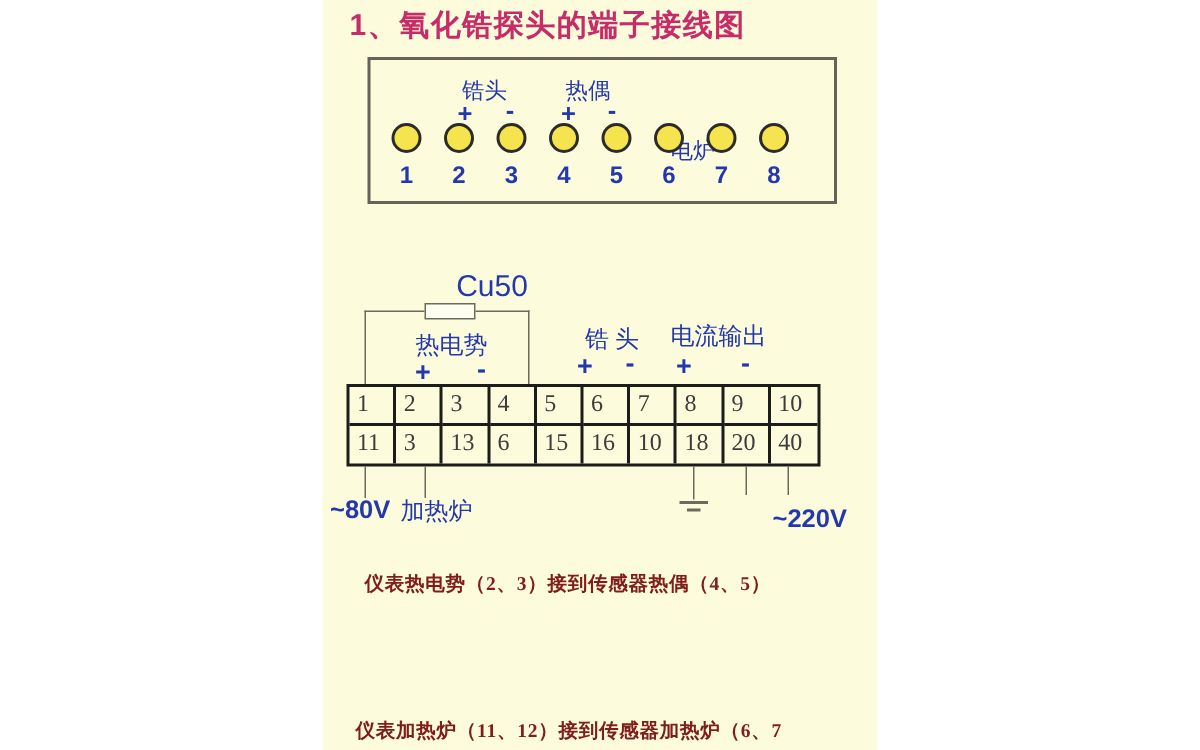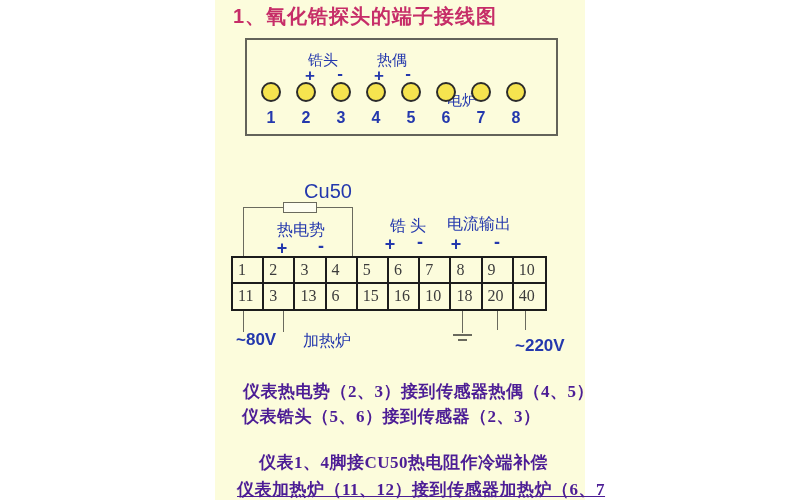--- a/index.html
+++ b/index.html
@@ -24,21 +24,21 @@
   .resistor{position:absolute;left:283px;top:202px;width:34px;height:11px;
             border:1px solid #6a6a5e;background:#fdfdf0;box-sizing:border-box;}
   .tstrip{position:absolute;left:231px;top:256px;width:316px;height:55px;
           border:2px solid #1c1c1c;box-sizing:border-box;background:#fcfcdc;
           display:grid;grid-template-columns:repeat(10,1fr);grid-template-rows:1fr 1fr;}
   .tcell{border-right:2px solid #1c1c1c;border-bottom:2px solid #1c1c1c;
          font-family:"Liberation Serif",serif;font-size:16px;color:#3c3c3c;
          padding-left:5px;display:flex;align-items:center;}
   .tcell.lastcol{border-right:none;}
   .tcell.lastrow{border-bottom:none;}
-  .note{font-size:17px;font-weight:bold;color:#4c1d95;font-family:"Liberation Serif",serif;
+  .note{font-size:13px;font-weight:bold;color:#7f1d1d;font-family:"Liberation Serif",serif;
         white-space:nowrap;letter-spacing:0.5px;}
   .vlabel{font-size:17px;font-weight:bold;}
   .cnlabel{font-size:16px;}
 </style>
 </head>
 <body>
 
 <div id="stage">
   <div class="slide"></div>
 
@@ -116,21 +116,19 @@
 
   <div class="wire" style="left:243px;top:311px;width:1px;height:21px;"></div>
   <div class="wire" style="left:283px;top:311px;width:1px;height:21px;"></div>
   <div class="wire" style="left:462px;top:311px;width:1px;height:22px;"></div>
   <div class="wire" style="left:497px;top:311px;width:1px;height:19px;"></div>
   <div class="wire" style="left:525px;top:311px;width:1px;height:19px;"></div>
 
   <div class="wire" style="left:453px;top:334px;width:19px;height:2px;"></div>
   <div class="wire" style="left:458px;top:339px;width:9px;height:2px;"></div>
 
-  <div class="abs blue vlabel" style="left:220px;top:330px;margin-left:16px;">~80V</div>
-  <div class="abs blue cnlabel cn" style="left:267px;top:331px;margin-left:36px;">加热炉</div>
+  <div class="abs blue vlabel" style="left:220px;top:330px;">~80V</div>
+  <div class="abs blue cnlabel cn" style="left:267px;top:331px;">加热炉</div>
   <div class="abs blue vlabel" style="left:515px;top:336px;">~220V</div>
 
   <div class="abs note" style="left:243px;top:380px;">仪表热电势（2、3）接到传感器热偶（4、5）</div>
-  <div class="abs note" style="left:242px;top:405px;">仪表锆头（5、6）接到传感器（2、3）</div>
-  <div class="abs note" style="left:259px;top:451px;">仪表1、4脚接CU50热电阻作冷端补偿</div>
-  <div class="abs note" style="left:237px;top:478px;text-decoration:underline;">仪表加热炉（11、12）接到传感器加热炉（6、7</div>
+  <div class="abs note" style="left:237px;top:478px;">仪表加热炉（11、12）接到传感器加热炉（6、7</div>
 </div>
 
 </body></html>

